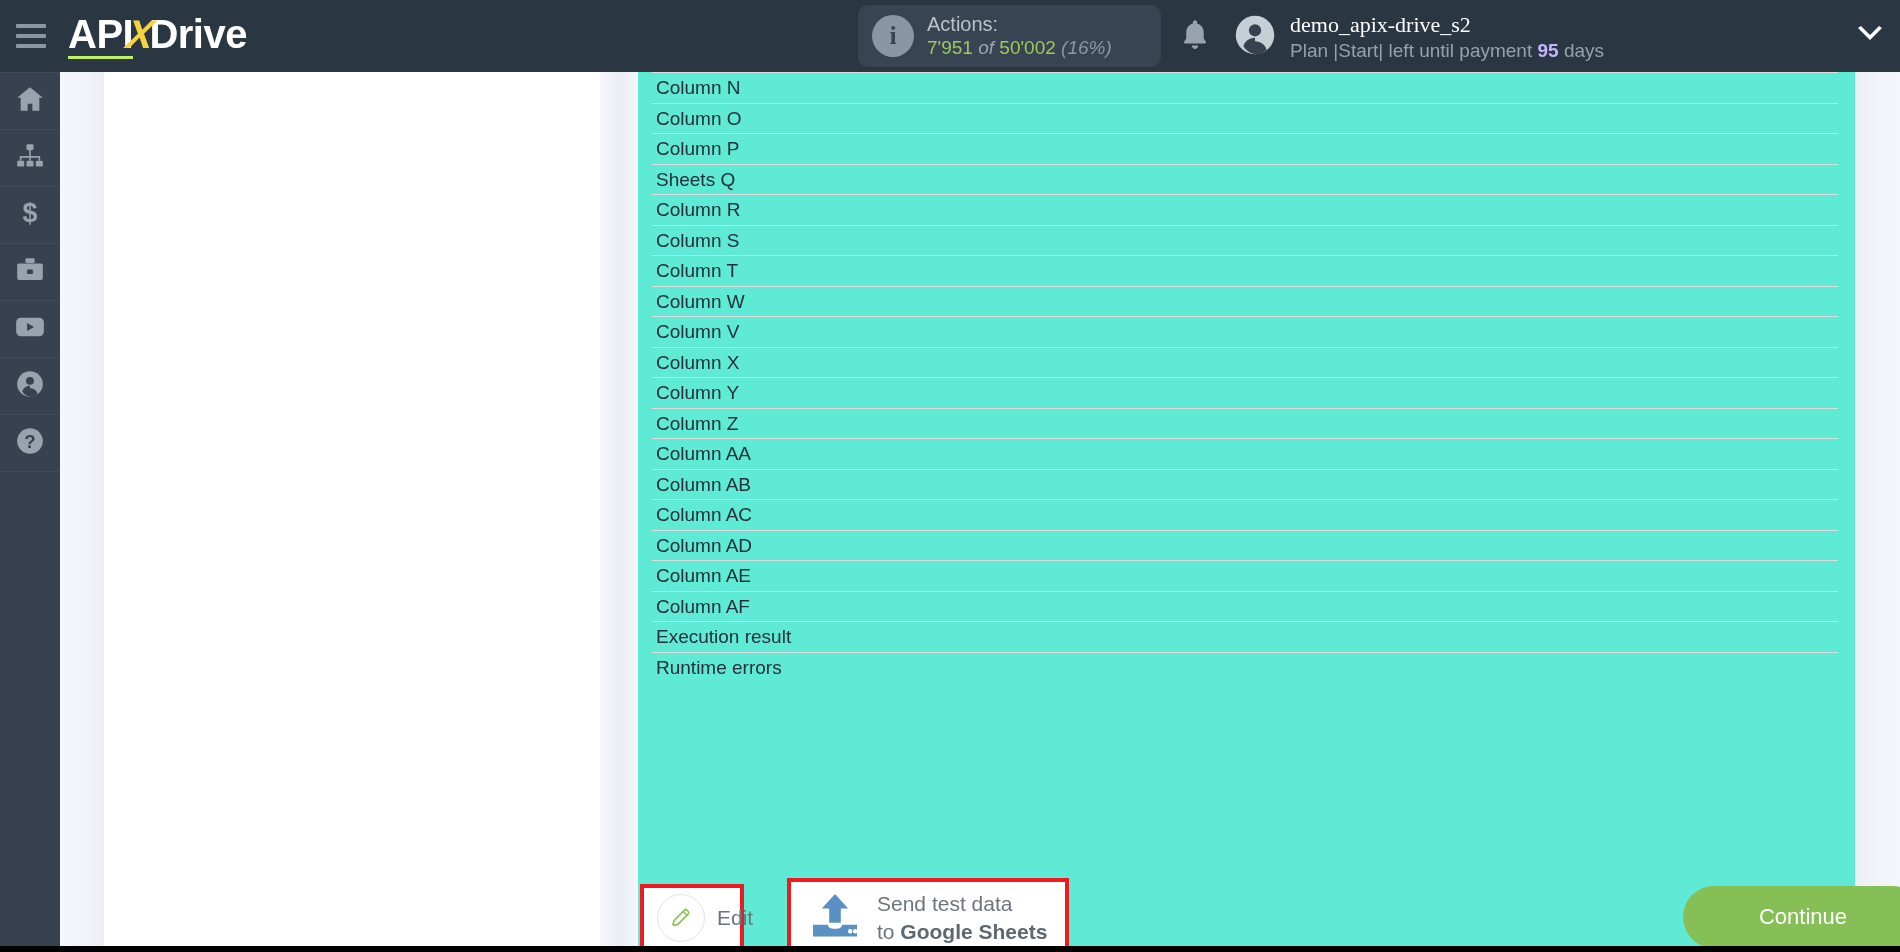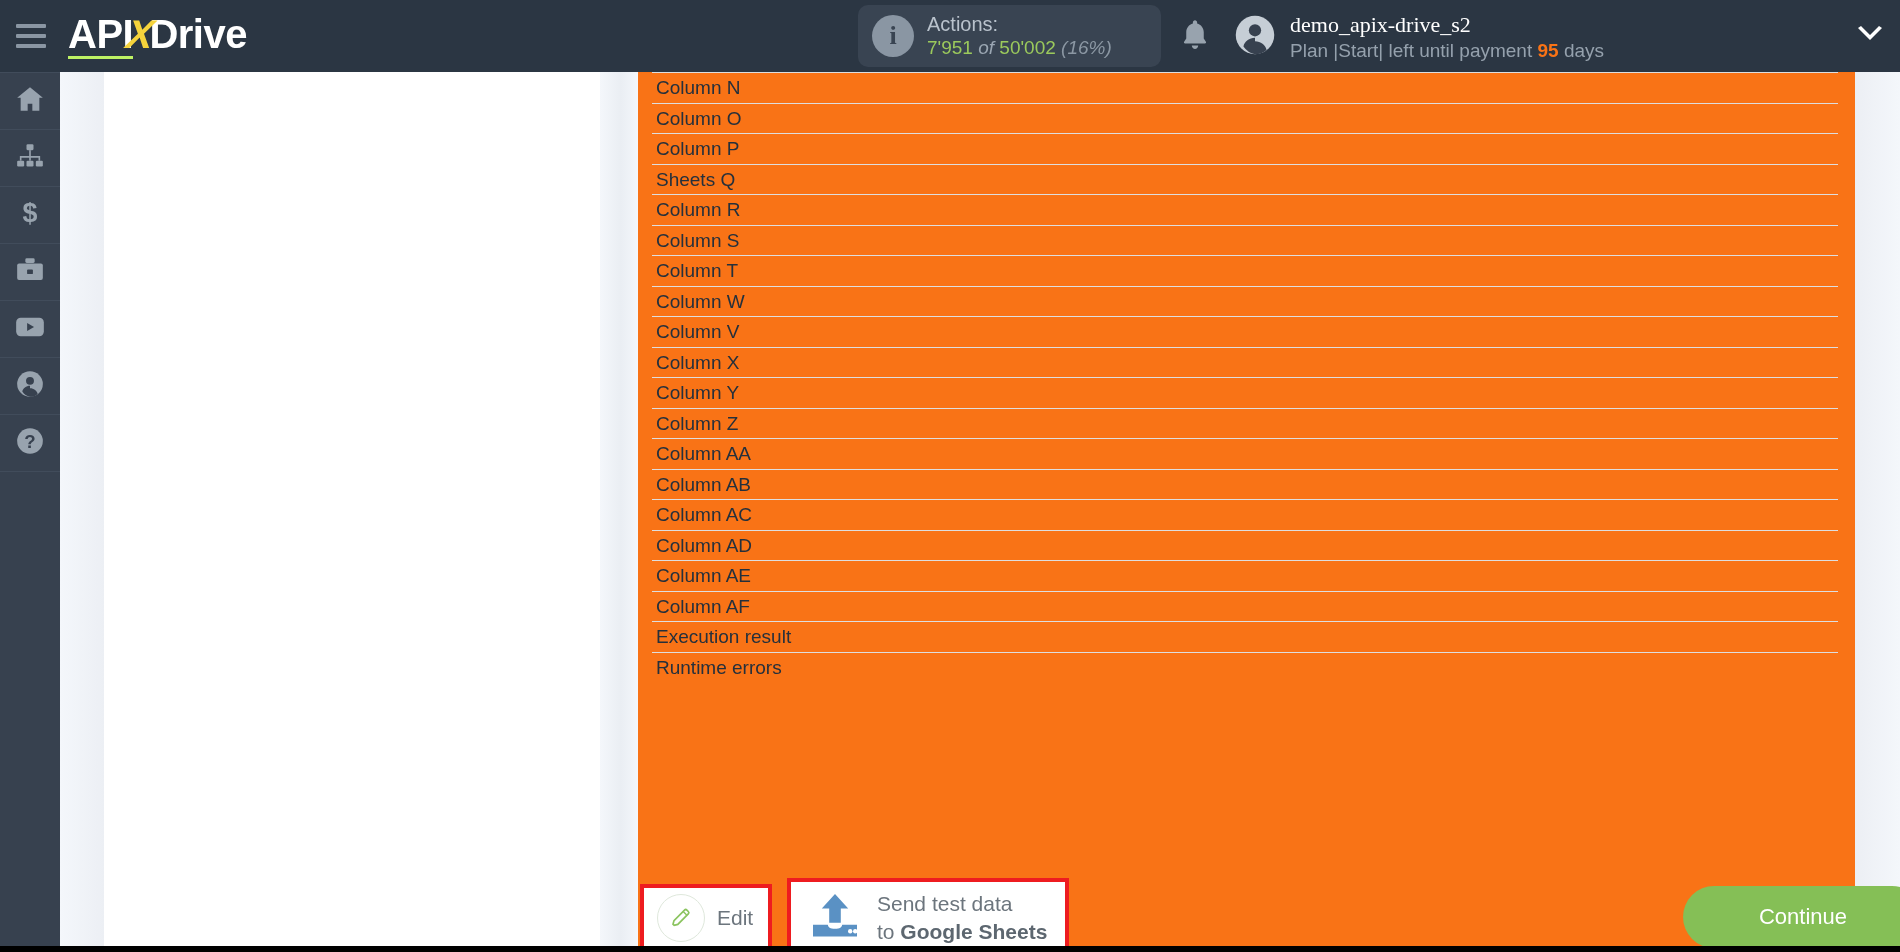--- a/index.html
+++ b/index.html
@@ -148,21 +148,21 @@
   .user-name {
     color: #ffffff;
     font-size: 22px;
     font-family: Liberation Serif, serif;
   }
   .user-plan {
     color: #95a1ad;
     font-size: 19px;
     white-space: nowrap;
   }
-  .user-plan b { color: #f97316; font-weight: bold; }
+  .user-plan b { color: #c4b5fd; font-weight: bold; }
 
   .chevron-down {
     position: absolute;
     left: 1856px;
     top: 26px;
     cursor: pointer;
   }
 
   
   .sidebar {
@@ -234,21 +234,21 @@
     height: 880px;
     background: linear-gradient(to right, #f4f7fb 0%, #eaeef3 55%, #f4f7fb 100%);
   }
 
   .right-col {
     position: absolute;
     left: 534px;
     top: 0;
     width: 1217px;
     height: 880px;
-    background: #f97316;
+    background: #5eead4;
   }
 
   
   .field-list {
     position: absolute;
     left: 14px;
     top: 0px;
     width: 1186px;
   }
   .field-row {
@@ -276,21 +276,21 @@
   .hl-box {
     position: absolute;
     border: 4px solid #ee1c20;
     background: #ffffff;
     box-sizing: border-box;
   }
 
   .edit-hl {
     left: 2px;
     top: 22px;
-    width: 132px;
+    width: 104px;
     height: 67px;
   }
   .edit-btn {
     position: absolute;
     left: 0; top: 0;
     width: 100%; height: 100%;
     display: flex;
     align-items: center;
     padding-left: 13px;
     box-sizing: border-box;

